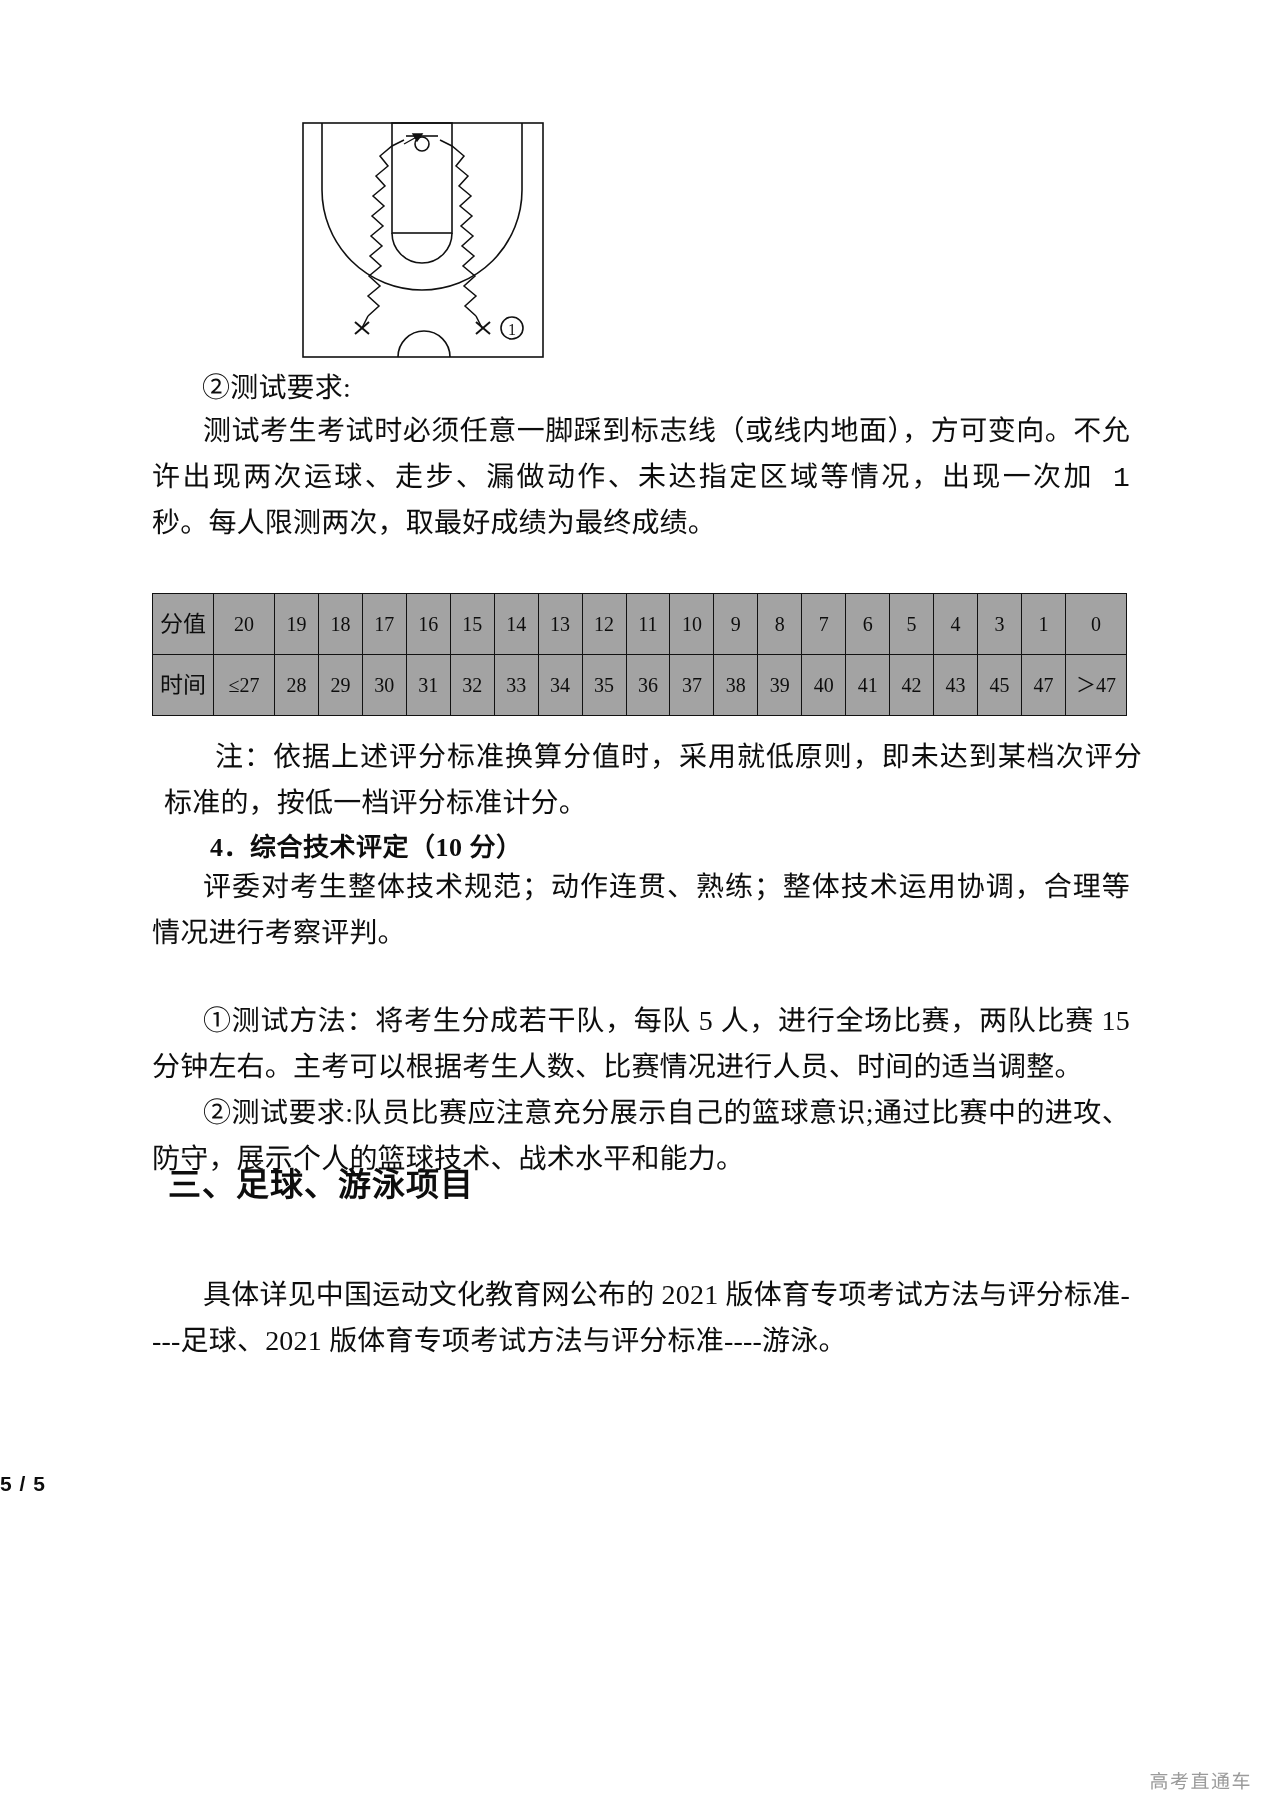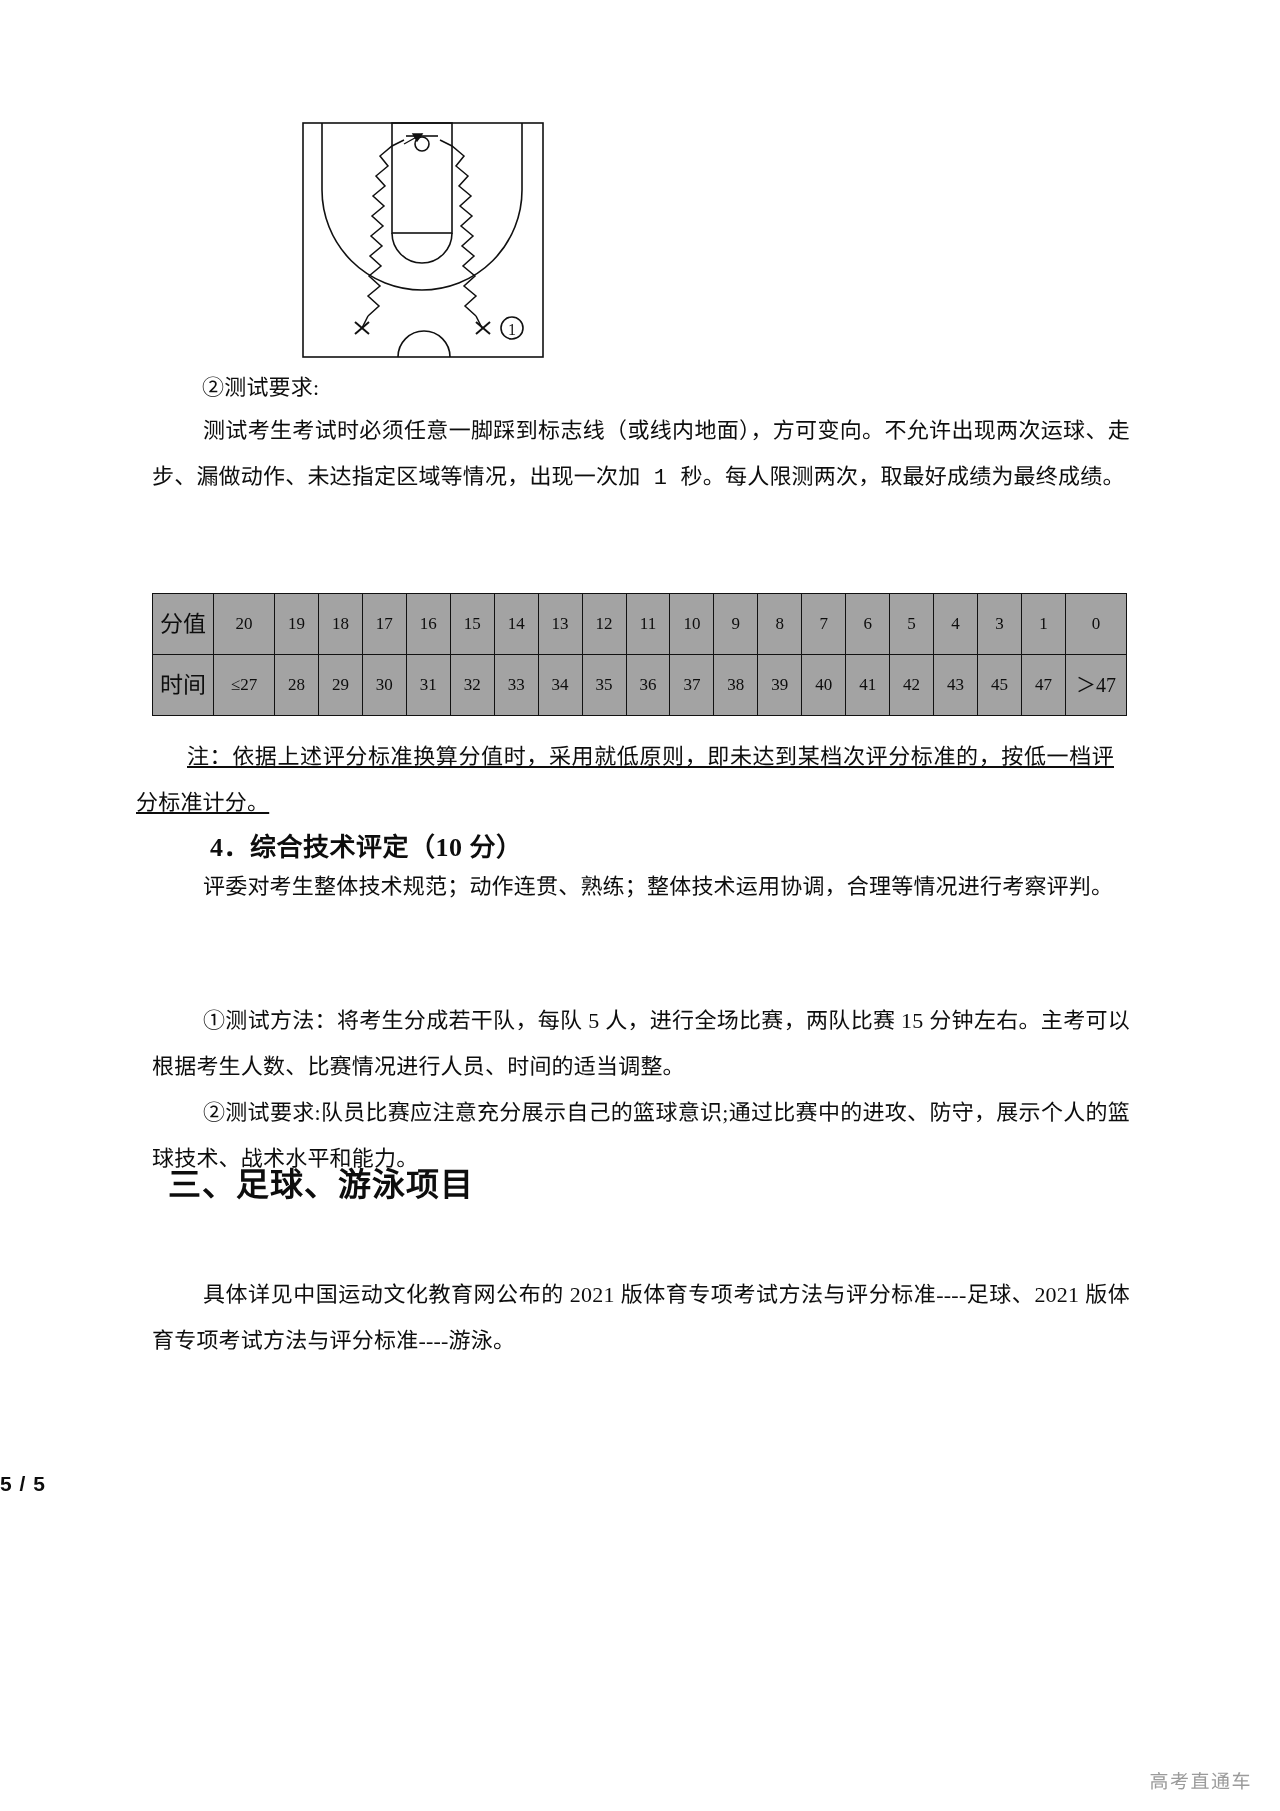--- a/index.html
+++ b/index.html
@@ -30,21 +30,21 @@
     position: absolute;
     left: 300px;
     top: 120px;
     width: 246px;
     height: 240px;
   }
   .diagram-wrap svg { display: block; }
 
   
   .para {
-    font-size: 22px;
+    font-size: 28px;
     line-height: 46px;
     text-align: justify;
     text-justify: inter-ideograph;
     letter-spacing: 0.2px;
     margin: 0;
   }
   .para.indent { text-indent: 51px; }
 
   .heading {
     font-weight: bold;
@@ -72,21 +72,21 @@
     top: 593px;
     border-collapse: collapse;
     width: 975px;
     table-layout: fixed;
     background: #a3a3a3;
   }
   .score-table td {
     border: 1.4px solid #111;
     text-align: center;
     vertical-align: middle;
-    font-size: 17px;
+    font-size: 20px;
     line-height: 26px;
     font-family: "Liberation Serif", serif;
     padding: 0;
     height: 56px;
   }
   .score-table td.rowhead {
     width: 48px;
     font-size: 23px;
     line-height: 27px;
     letter-spacing: 0;
@@ -221,21 +221,21 @@
         <td>41</td>
         <td>42</td>
         <td>43</td>
         <td>45</td>
         <td>47</td>
         <td class="wide last-cell">＞47</td>
       </tr>
     </tbody>
   </table>
 
-  <div class="tj" style="left:136px; top:734px; width:978px;text-decoration:underline;">
+  <div class="tj" style="left:164px; top:734px; width:978px;">
     <p class="para indent">注：依据上述评分标准换算分值时，采用就低原则，即未达到某档次评分标准的，按低一档评分标准计分。</p>
   </div>
 
   <div class="tj" style="left:202px; top:820px; width:930px;">
     <p class="heading">4．综合技术评定（10 分）</p>
   </div>
   <div class="tj" style="left:152px; top:864px; width:978px;">
     <p class="para indent">评委对考生整体技术规范；动作连贯、熟练；整体技术运用协调，合理等情况进行考察评判。</p>
   </div>
 

